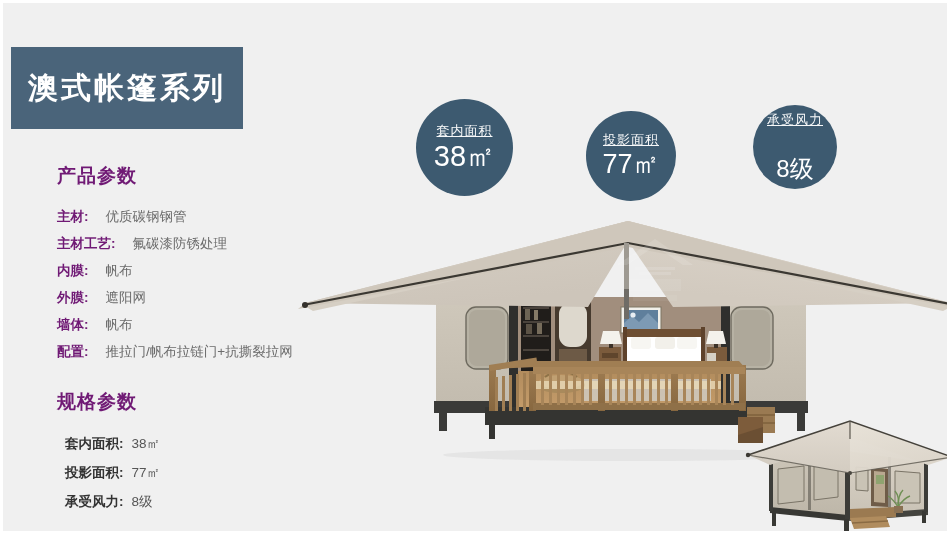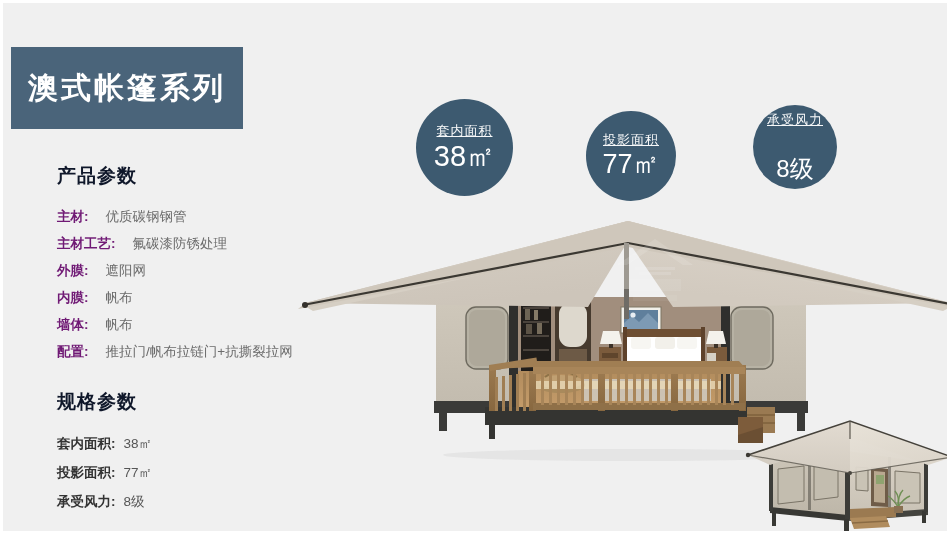--- a/index.html
+++ b/index.html
@@ -28,31 +28,31 @@
     color:#ffffff;
     font-size:30px;
     font-weight:bold;
     letter-spacing:3px;
     white-space:nowrap;
   }
 
   
   #spec-panel { position:absolute; left:54px; top:160px; width:300px; }
   .section-heading {
-    font-size:19px; font-weight:bold; color:#0f172a;
+    font-size:19px; font-weight:bold; color:#701a75;
     letter-spacing:1px; margin-bottom:14px;
   }
   .param-row {
     font-size:13.5px; line-height:27px; white-space:nowrap;
   }
   .param-label { font-weight:bold; color:#701a75; }
   .param-value { color:#6b6b6b; margin-left:17px; }
   #spec-panel .group-2 { margin-top:24px; }
   .spec-row { font-size:13.5px; line-height:29px; white-space:nowrap; }
-  .spec-label { font-weight:bold; color:#333333; }
+  .spec-label { font-weight:bold; color:#333333;margin-left:8px; }
   .spec-value { color:#555555; margin-left:8px; }
 
   
   .stat-circle {
     position:absolute;
     border-radius:50%;
     background:#3d5a70;
     display:flex; flex-direction:column;
     align-items:center; justify-content:center;
     color:#ffffff; text-align:center;
@@ -88,24 +88,24 @@
     <div class="group-1">
       <div class="section-heading">产品参数</div>
 
       <div class="param-row">
         <span class="param-label">主材:</span><span class="param-value">优质碳钢钢管</span>
       </div>
       <div class="param-row">
         <span class="param-label">主材工艺:</span><span class="param-value">氟碳漆防锈处理</span>
       </div>
       <div class="param-row">
+        <span class="param-label">内膜:</span><span class="param-value">帆布</span>
+      </div>
+      <div class="param-row">
         <span class="param-label">外膜:</span><span class="param-value">遮阳网</span>
-      </div>
-      <div class="param-row">
-        <span class="param-label">内膜:</span><span class="param-value">帆布</span>
       </div>
       <div class="param-row">
         <span class="param-label">墙体:</span><span class="param-value">帆布</span>
       </div>
       <div class="param-row">
         <span class="param-label">配置:</span><span class="param-value">推拉门/帆布拉链门+抗撕裂拉网</span>
       </div>
     </div>
 
     <div class="group-2">

